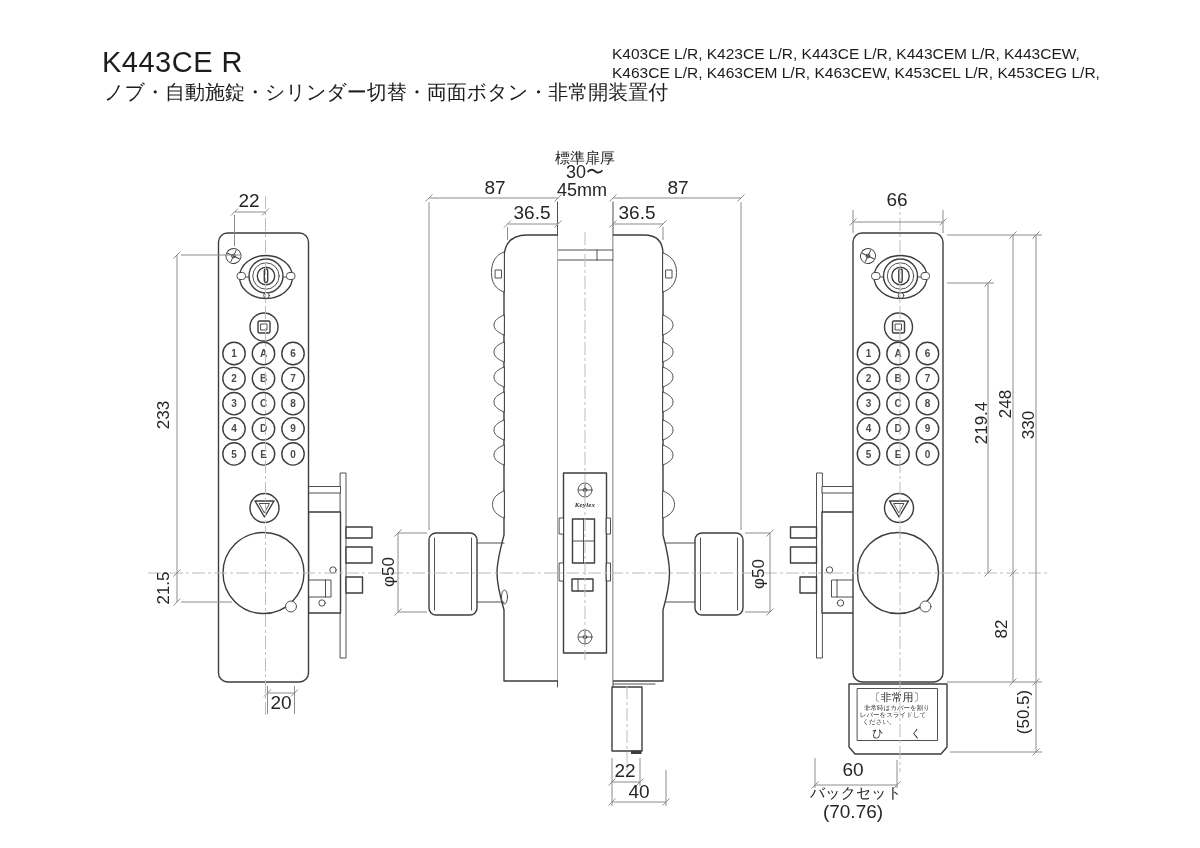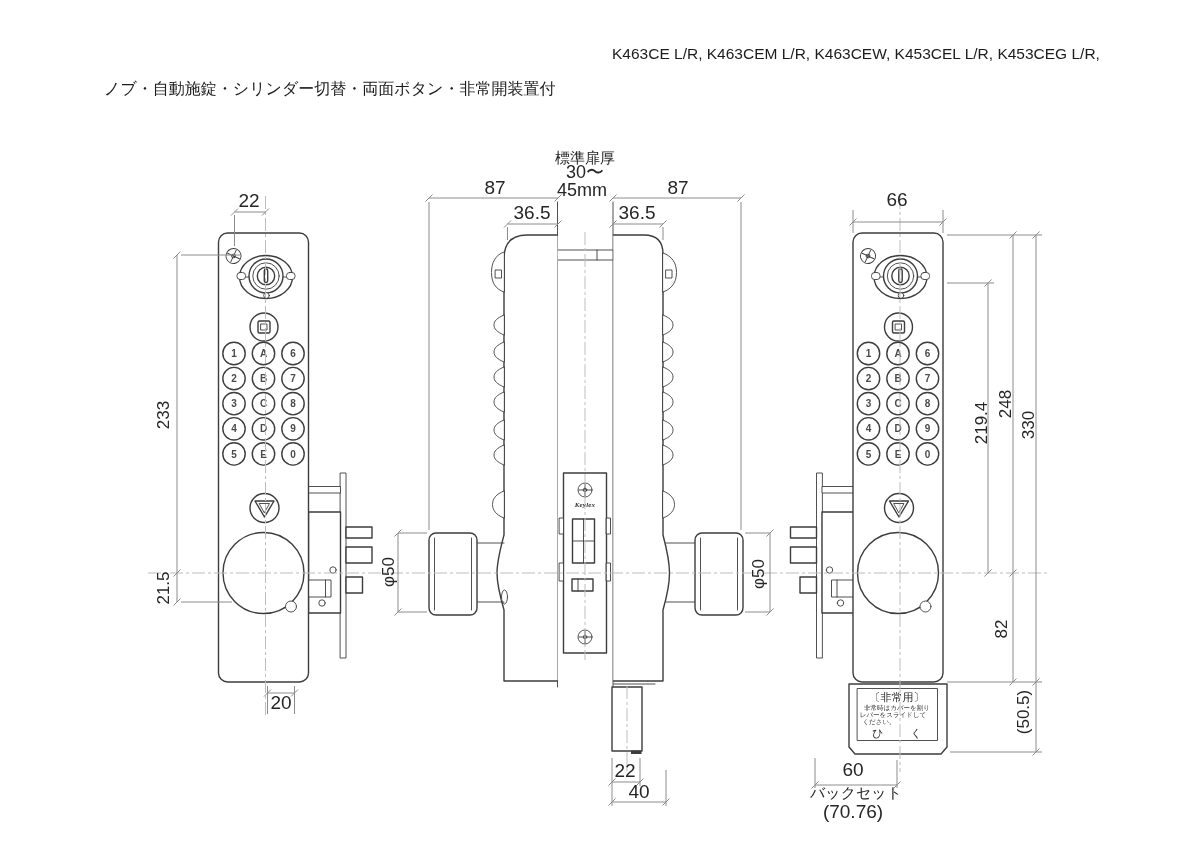--- a/index.html
+++ b/index.html
@@ -16,21 +16,21 @@
   .fill{fill:#3d3d3d;stroke:none;}
   
   .lbl{position:absolute;white-space:nowrap;transform:translate(-50%,-50%);color:#262626;}
   .v{transform:translate(-50%,-50%) rotate(-90deg);}
   .h19{font-size:19px;}
   .h24{font-size:19px;}
   .h18{font-size:18px;}
   .v17{font-size:17px;}
   .jp15{font-size:15px;}
   .title{position:absolute;left:102px;top:46px;font-size:29px;letter-spacing:.5px;color:#1c1c1c;}
-  .subtitle{position:absolute;left:104px;top:79px;font-size:16px;color:#1c1c1c;}
+  .subtitle{position:absolute;left:104px;top:79px;font-size:20px;color:#1c1c1c;}
   .parts{position:absolute;left:612px;top:45px;color:#1c1c1c;}
   .parts .ph{font-size:14px;margin-bottom:4px;}
   .parts .pl{font-size:15.5px;line-height:18.6px;}
   .logo{position:absolute;left:585px;top:505px;transform:translate(-50%,-50%);
         font:italic 700 7px "Liberation Serif",serif;color:#333;letter-spacing:.2px;}
   .em{position:absolute;transform:translate(-50%,-50%);text-align:left;color:#2a2a2a;white-space:nowrap;}
   .em-title{font-size:11px;}
   .em-small{font-size:6.5px;line-height:7px;}
   .em-act{font-size:11px;letter-spacing:8px;}
 </style>
@@ -317,23 +317,25 @@
     <path class="dimln" d="M612,758 V806 M640,758 V786 M666,770 V806 M612,782 H640 M612,802 H666"></path>
 
     <path class="dimln" d="M853,210 V233 M943,210 V233 M853,222 H943"></path>
     <path class="dimln" d="M947,283 H994 M947,235 H1042 M947,682 H1042 M950,752 H1042"></path>
     <path class="dimln" d="M988,283 V573 M1013,235 V682 M1036,235 V752"></path>
     <path class="dimln" d="M815,758 V788 M897,760 V788 M815,785 H897"></path>
     <path id="ticks" class="dimln" d="M231,215.5L238,208.5M262,215.5L269,208.5M173.5,258.5L180.5,251.5M173.5,576.5L180.5,569.5M173.5,605.5L180.5,598.5M264,696.5L271,689.5M291,696.5L298,689.5M425.5,201.5L432.5,194.5M554.5,201.5L561.5,194.5M609.5,201.5L616.5,194.5M737.5,201.5L744.5,194.5M504,227.5L511,220.5M554.5,227.5L561.5,220.5M609.5,227.5L616.5,220.5M659.5,227.5L666.5,220.5M394.5,536.5L401.5,529.5M394.5,615.5L401.5,608.5M766.5,536.5L773.5,529.5M766.5,615.5L773.5,608.5M608.5,785.5L615.5,778.5M636.5,785.5L643.5,778.5M608.5,805.5L615.5,798.5M662.5,805.5L669.5,798.5M849.5,225.5L856.5,218.5M939.5,225.5L946.5,218.5M984.5,286.5L991.5,279.5M984.5,576.5L991.5,569.5M1009.5,238.5L1016.5,231.5M1009.5,576.5L1016.5,569.5M1009.5,685.5L1016.5,678.5M1032.5,238.5L1039.5,231.5M1032.5,685.5L1039.5,678.5M1032.5,755.5L1039.5,748.5M811.5,788.5L818.5,781.5M893.5,788.5L900.5,781.5"></path>
   </g>
 </svg>
 
+<div class="title">K443CE R</div>
 <div class="subtitle">ノブ・自動施錠・シリンダー切替・両面ボタン・非常開装置付</div>
 
 <div class="parts">
+  <div class="pl">K403CE L/R, K423CE L/R, K443CE L/R, K443CEM L/R, K443CEW,</div>
   <div class="pl">K463CE L/R, K463CEM L/R, K463CEW, K453CEL L/R, K453CEG L/R,</div>
 </div>
 
 <div class="lbl h19" style="left:249px;top:201px">22</div>
 <div class="lbl v v17" style="left:164px;top:415px">233</div>
 <div class="lbl v v17" style="left:164px;top:588px">21.5</div>
 <div class="lbl h19" style="left:281px;top:703px">20</div>
 
 <div class="lbl jp15" style="left:585px;top:158px">標準扉厚</div>
 <div class="lbl h18" style="left:585px;top:172px">30〜</div>

